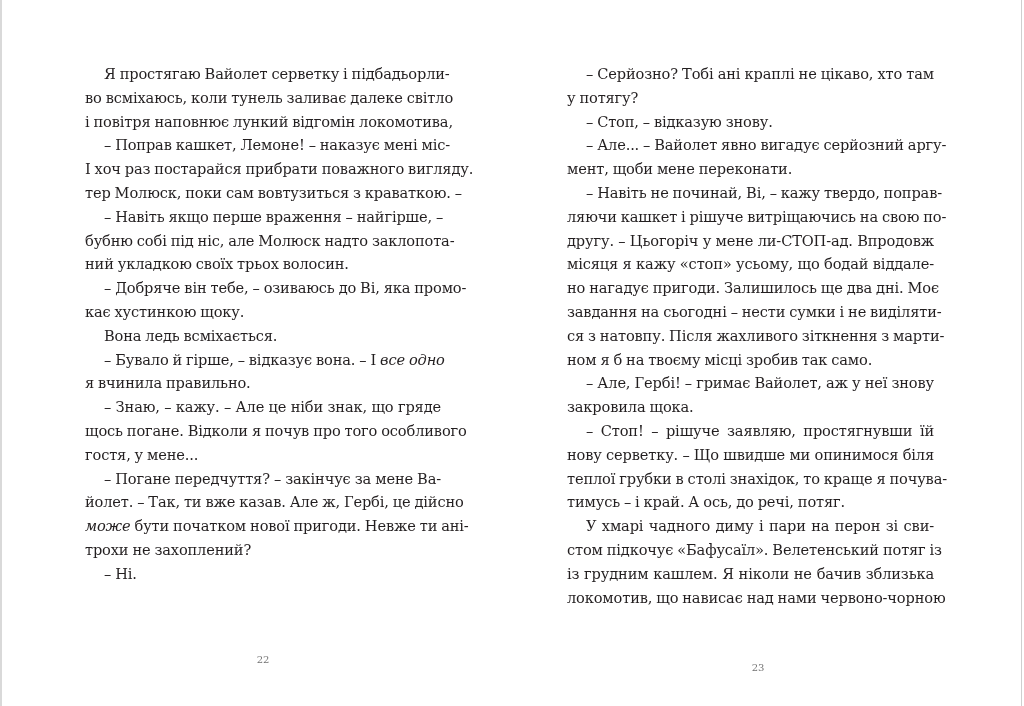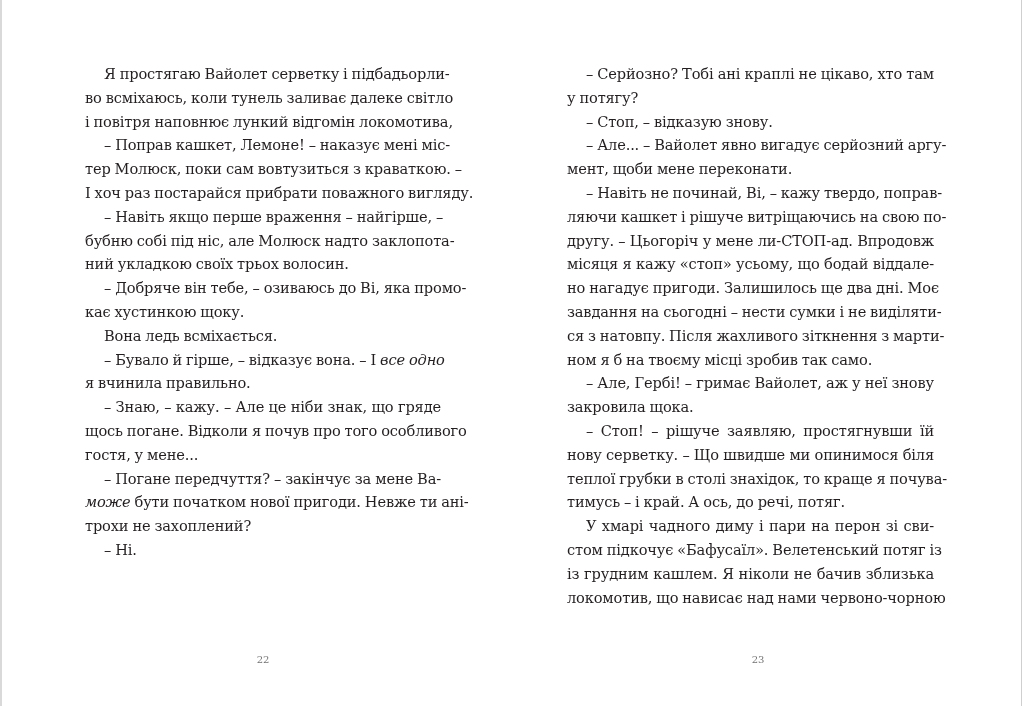--- a/index.html
+++ b/index.html
@@ -58,48 +58,49 @@
     }
     .pagenum {
       position: absolute;
       top: 654px;
       width: 60px;
       text-align: center;
       font-size: 10px;
       color: #737373;
     }
     .pagenum.left { left: 233px; }
-    .pagenum.right { left: 728px; }
+    .pagenum.right { left: 728px; margin-top: 8px; }
   </style>
 </head>
 <body>
 
 <div class="edge left"></div>
 <div class="edge right"></div>
 
 <div class="page left">
   <div class="text">
       <span class="line indent">Я простягаю Вайолет серветку і підбадьорли-</span>
       <span class="line">во всміхаюсь, коли тунель заливає далеке світло</span>
       <span class="line">і повітря наповнює лункий відгомін локомотива,</span>
       <span class="line indent">– Поправ кашкет, Лемоне! – наказує мені міс-</span>
+      <span class="line">І хоч раз постарайся прибрати поважного вигляду.</span>
       <span class="line">тер Молюск, поки сам вовтузиться з краваткою. –</span>
-      <span class="line">І хоч раз постарайся прибрати поважного вигляду.</span>
       <span class="line indent">– Навіть якщо перше враження – найгірше, –</span>
       <span class="line">бубню собі під ніс, але Молюск надто заклопота-</span>
       <span class="line last">ний укладкою своїх трьох волосин.</span>
       <span class="line indent">– Добряче він тебе, – озиваюсь до Ві, яка промо-</span>
       <span class="line last">кає хустинкою щоку.</span>
       <span class="line indent last">Вона ледь всміхається.</span>
       <span class="line indent"><span>– Бувало й гірше, – відказує вона. – І </span><em>все одно</em><span></span></span>
       <span class="line last">я вчинила правильно.</span>
       <span class="line indent">– Знаю, – кажу. – Але це ніби знак, що гряде</span>
       <span class="line">щось погане. Відколи я почув про того особливого</span>
       <span class="line last">гостя, у мене...</span>
       <span class="line indent">– Погане передчуття? – закінчує за мене Ва-</span>
+      <span class="line">йолет. – Так, ти вже казав. Але ж, Гербі, це дійсно</span>
       <span class="line"><span></span><em>може</em><span> бути початком нової пригоди. Невже ти ані-</span></span>
       <span class="line last">трохи не захоплений?</span>
       <span class="line indent last">– Ні.</span>
     </div>
 </div>
 <div class="pagenum left">22</div>
 
 <div class="page right">
   <div class="text">
       <span class="line indent">– Серйозно? Тобі ані краплі не цікаво, хто там</span>

